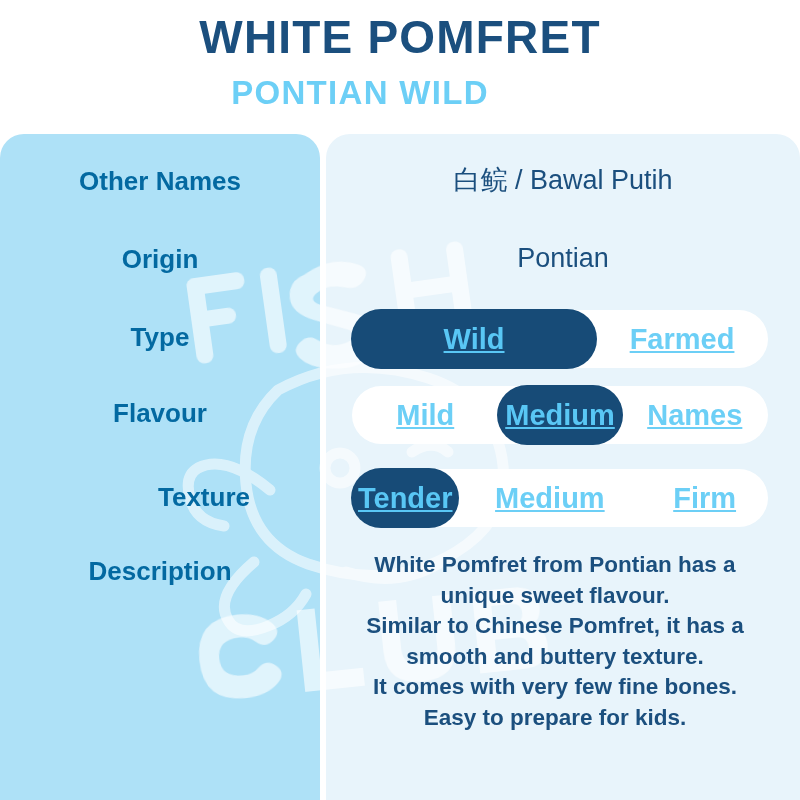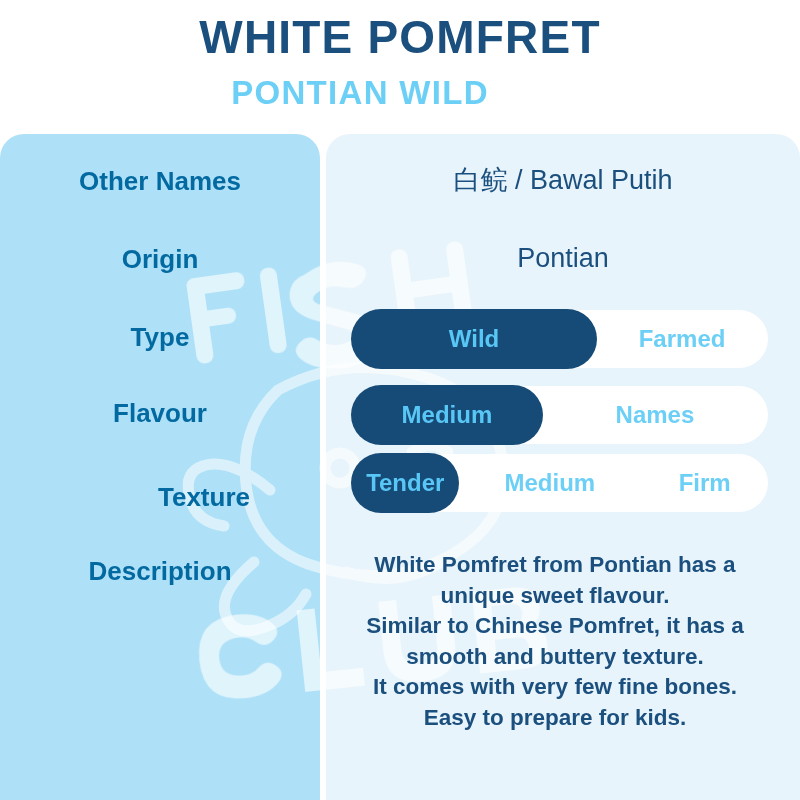--- a/index.html
+++ b/index.html
@@ -119,25 +119,26 @@
     background: #ffffff;
     border-radius: 29px;
     display: flex;
     align-items: stretch;
   }
   .pill-seg {
     flex: 1 1 0;
     display: flex;
     align-items: center;
     justify-content: center;
-    font-size: 24px;
+    font-size: 29px;
     font-weight: 600;
     color: #6ccff6;
     border-radius: 29px;
     line-height: 1;
+    text-decoration: underline;
   }
   .pill-seg.selected {
     background: #174b77;
     color: #59c7f5;
     box-shadow: 0 0 0 1px #174b77;
   }
   .pill-seg.seg-wide {
     flex: 1.42 1 0;
   }
   .pill-seg.seg-narrow {
@@ -213,25 +214,26 @@
 
   <div class="value-text" style="top:167px;">白鲩 / Bawal Putih</div>
   <div class="value-text" style="top:245px;">Pontian</div>
 
   <div class="pill-track" style="top:310px;">
     <div class="pill-seg selected seg-wide">Wild</div>
     <div class="pill-seg">Farmed</div>
   </div>
 
   <div class="pill-track" style="top:386px;">
+    <div class="pill-seg">Mild</div>
     <div class="pill-seg selected seg-narrow">Medium</div>
     <div class="pill-seg">Names</div>
   </div>
 
-  <div class="pill-track" style="top:454px;gap:28px;">
+  <div class="pill-track" style="top:469px;gap:28px;">
     <div class="pill-seg selected seg-narrow">Tender</div>
     <div class="pill-seg">Medium</div>
     <div class="pill-seg">Firm</div>
   </div>
 
   <div id="description">White Pomfret from Pontian has a unique sweet flavour.
 Similar to Chinese Pomfret, it has a smooth and buttery texture.
 It comes with very few fine bones.
 Easy to prepare for kids.</div>
 

